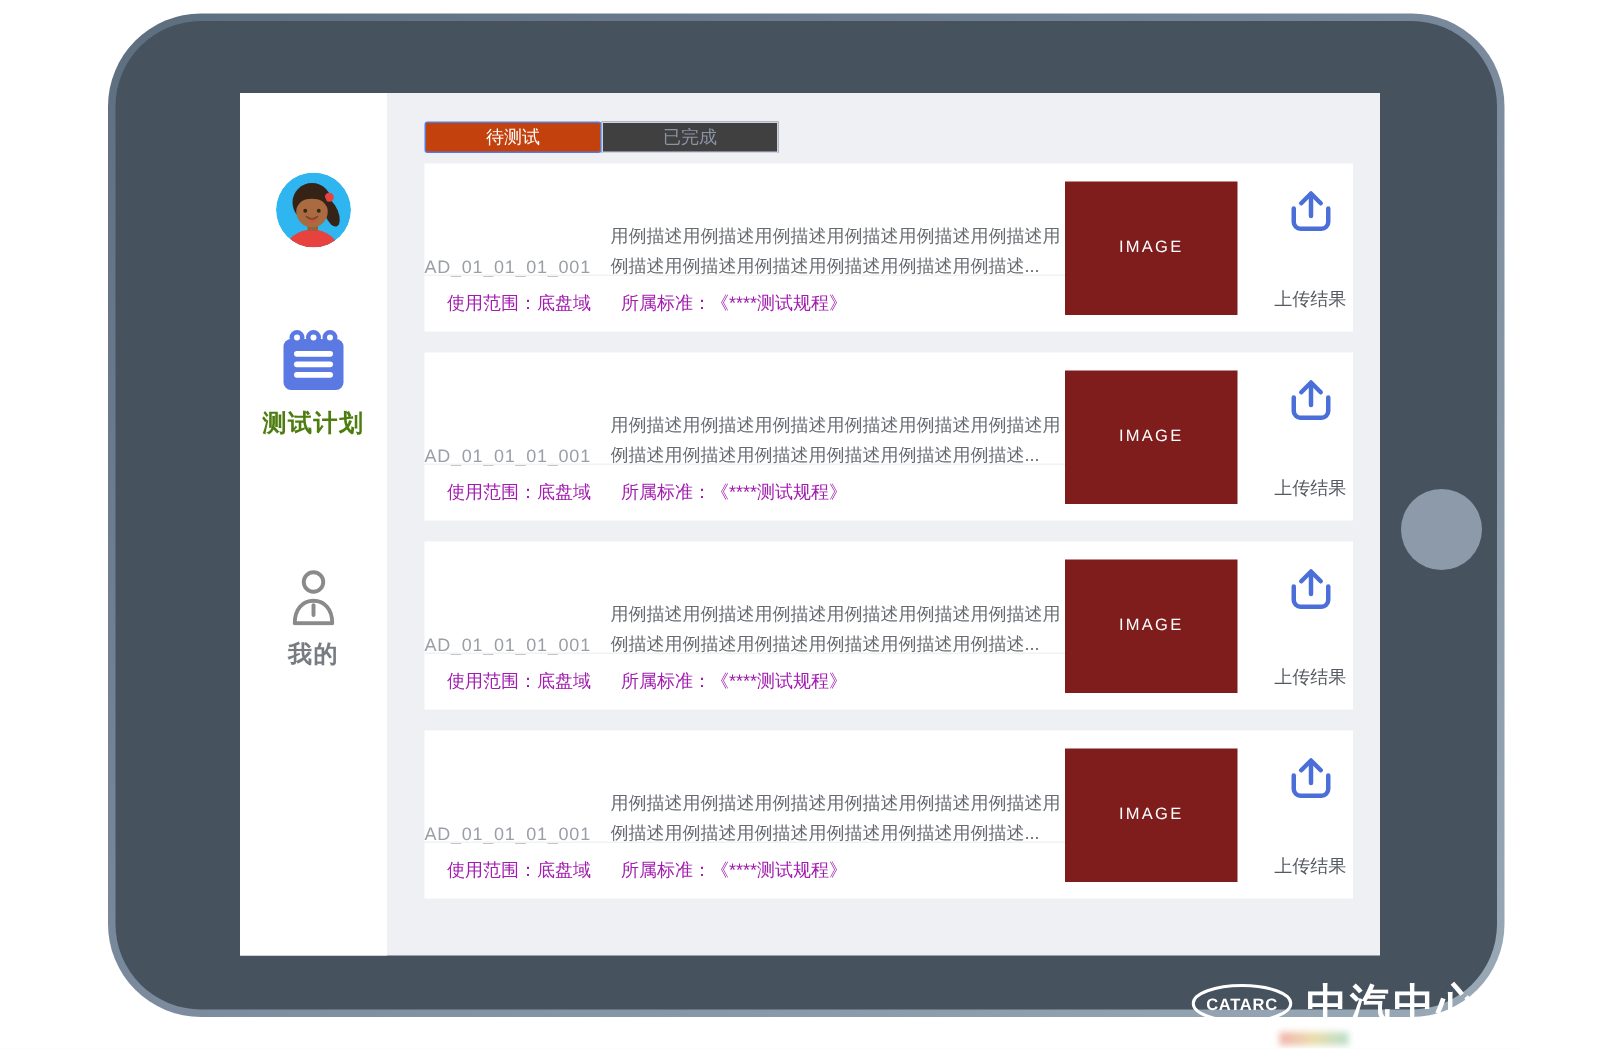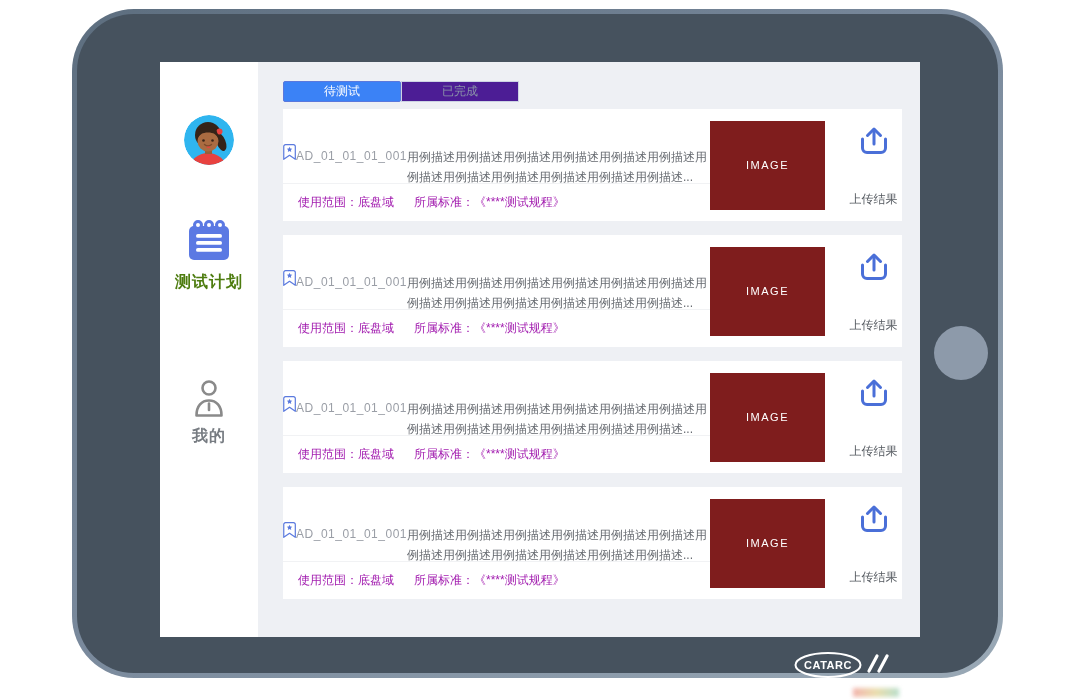--- a/index.html
+++ b/index.html
@@ -28,28 +28,28 @@
   .nav-label { margin-top:9px; font-size:16px; font-weight:bold; letter-spacing:1px; }
   .nav-item.active .nav-label { color:#4d7c0f; }
   .nav-item.idle .nav-label { color:#777c82; }
 
   
   .content { flex:1; padding:19px 18px 0 25px; }
 
   
   .tabbar { display:flex; margin-bottom:7px; }
   .tab { width:118px; height:21px; font-size:12px; line-height:19px; text-align:center;
-    border:1px solid #ccd3e3; background:#4c1d95; color:#8a93a8; cursor:pointer;
+    border:1px solid #ccd3e3; background:#404040; color:#8a93a8; cursor:pointer;
     font-family:"Liberation Sans", sans-serif; }
-  .tab.active { background:#3b82f6; border-color:#5a78dc; color:#ffffff; border-radius:2px; }
+  .tab.active { background:#c2410c; border-color:#5a78dc; color:#ffffff; border-radius:2px; }
 
   
   .card { width:619px; height:112px; background:#ffffff; margin-bottom:14px;
     display:grid; grid-template-columns:124px 303px 135px 57px; grid-template-rows:74px 38px; }
-  .card-left { grid-row:1; grid-column:1; display:flex; flex-direction:row; align-items:center; padding-top:11px; }
+  .card-left { grid-row:1; grid-column:1; display:flex; flex-direction:column; align-items:flex-start; padding-top:11px;margin-top:42px; }
   .case-id { margin-top:9px; font-size:12px; color:#9a9ea6; letter-spacing:.5px; white-space:nowrap; }
   .desc { grid-row:1; grid-column:2; padding-top:38px; width:303px; font-size:12px; line-height:20px;
     color:#666a70; word-break:break-all; overflow:hidden; max-height:74px; }
   .meta { grid-row:2; grid-column:1 / 3; border-top:1px solid #f1f2f4; display:flex; align-items:center;
     padding-left:15px; gap:20px; font-size:12px; color:#a21caf; white-space:nowrap; }
   .thumb { grid-row:1 / 3; grid-column:3; align-self:center; width:115px; height:89px; background:#7f1d1d;
     display:flex; align-items:center; justify-content:center; cursor:pointer;text-align:right; }
   .thumb span { color:#ffffff; font-size:11px; letter-spacing:1.5px; }
   .upload { grid-row:1 / 3; grid-column:4; display:flex; flex-direction:column; align-items:center;
     justify-content:center; padding-top:4px; cursor:pointer;gap:28px; }
@@ -235,20 +235,21 @@
         </main>
       </div>
     </div>
   </div>
 
   <div class="brand">
     <svg width="70" height="28" viewBox="0 0 70 28">
       <ellipse cx="35" cy="14" rx="32.5" ry="12" fill="none" stroke="#ffffff" stroke-width="2"></ellipse>
       <text x="35" y="18" text-anchor="middle" font-size="11" font-weight="bold" fill="#ffffff" letter-spacing="0.5" font-family="Liberation Sans, sans-serif">CATARC</text>
     </svg>
+    <span class="brand-name">中汽中心</span>
     <svg class="brand-ticks" width="24" height="22" viewBox="0 0 24 22">
       <line x1="4" y1="19" x2="12" y2="4" stroke="#ffffff" stroke-width="3.2" stroke-linecap="round"></line>
       <line x1="14" y1="19" x2="22" y2="4" stroke="#ffffff" stroke-width="3.2" stroke-linecap="round"></line>
     </svg>
   </div>
   <div class="smudge"></div>
 
 </div>
 
 </body></html>

